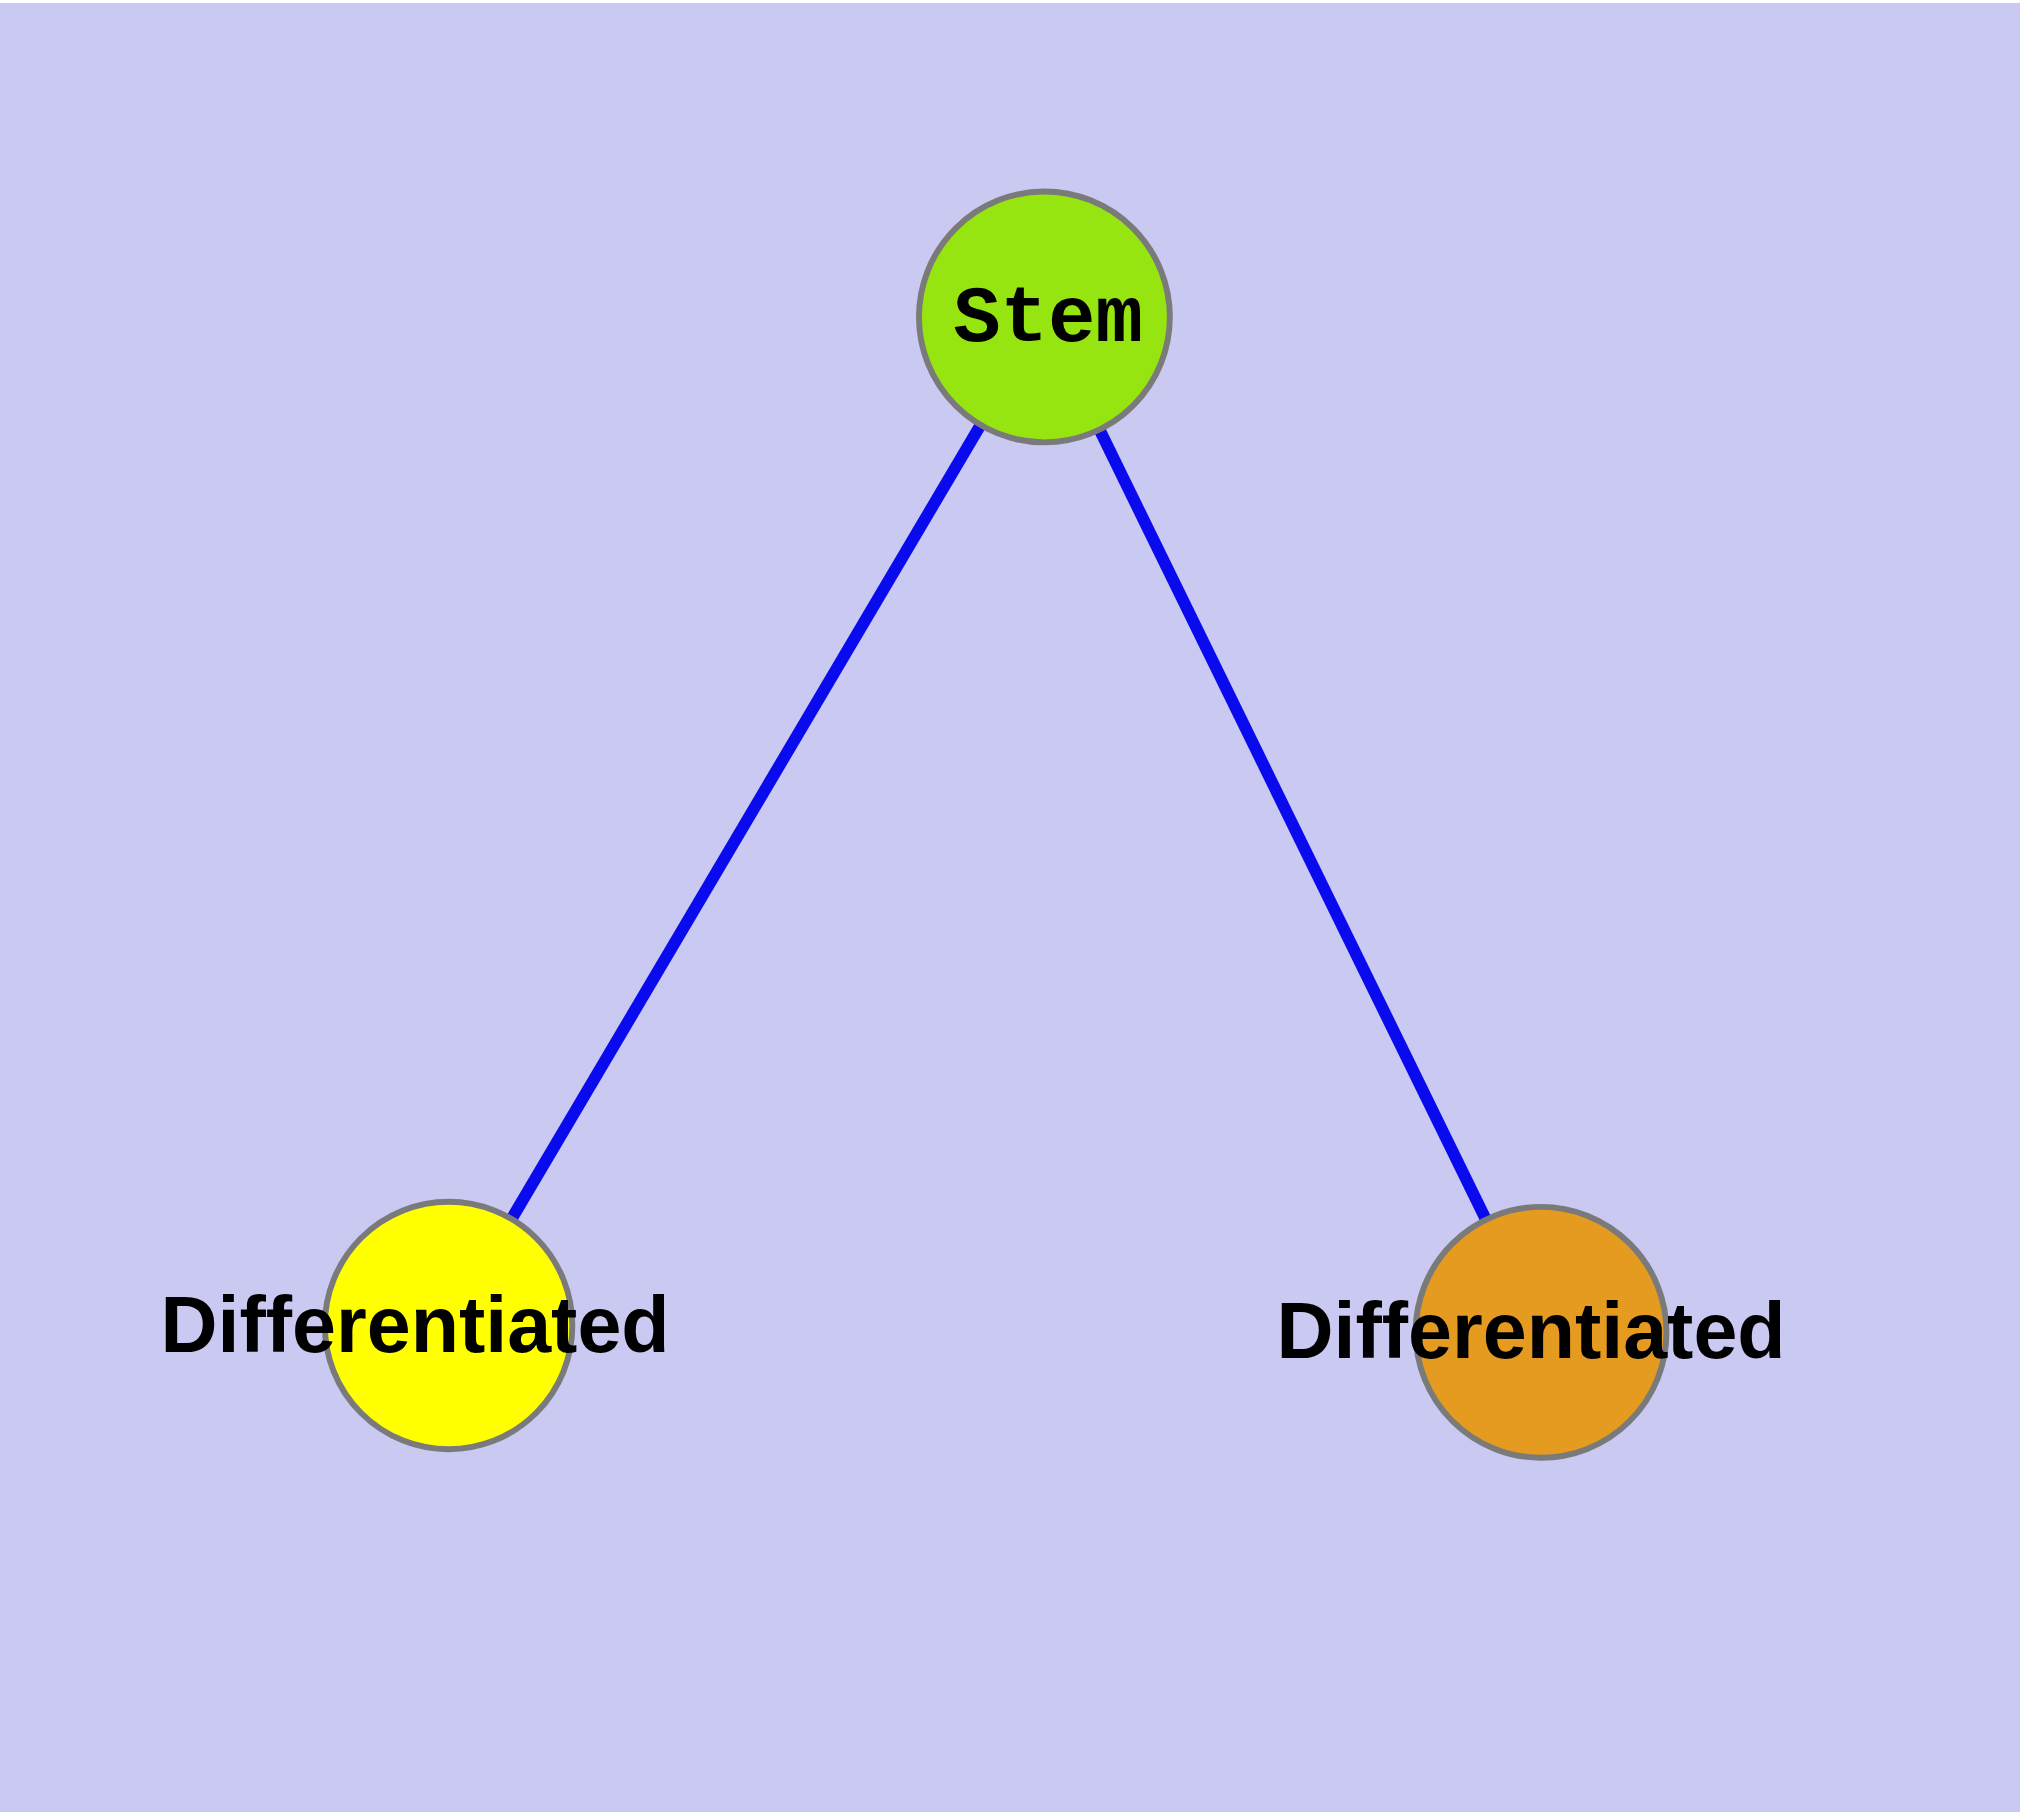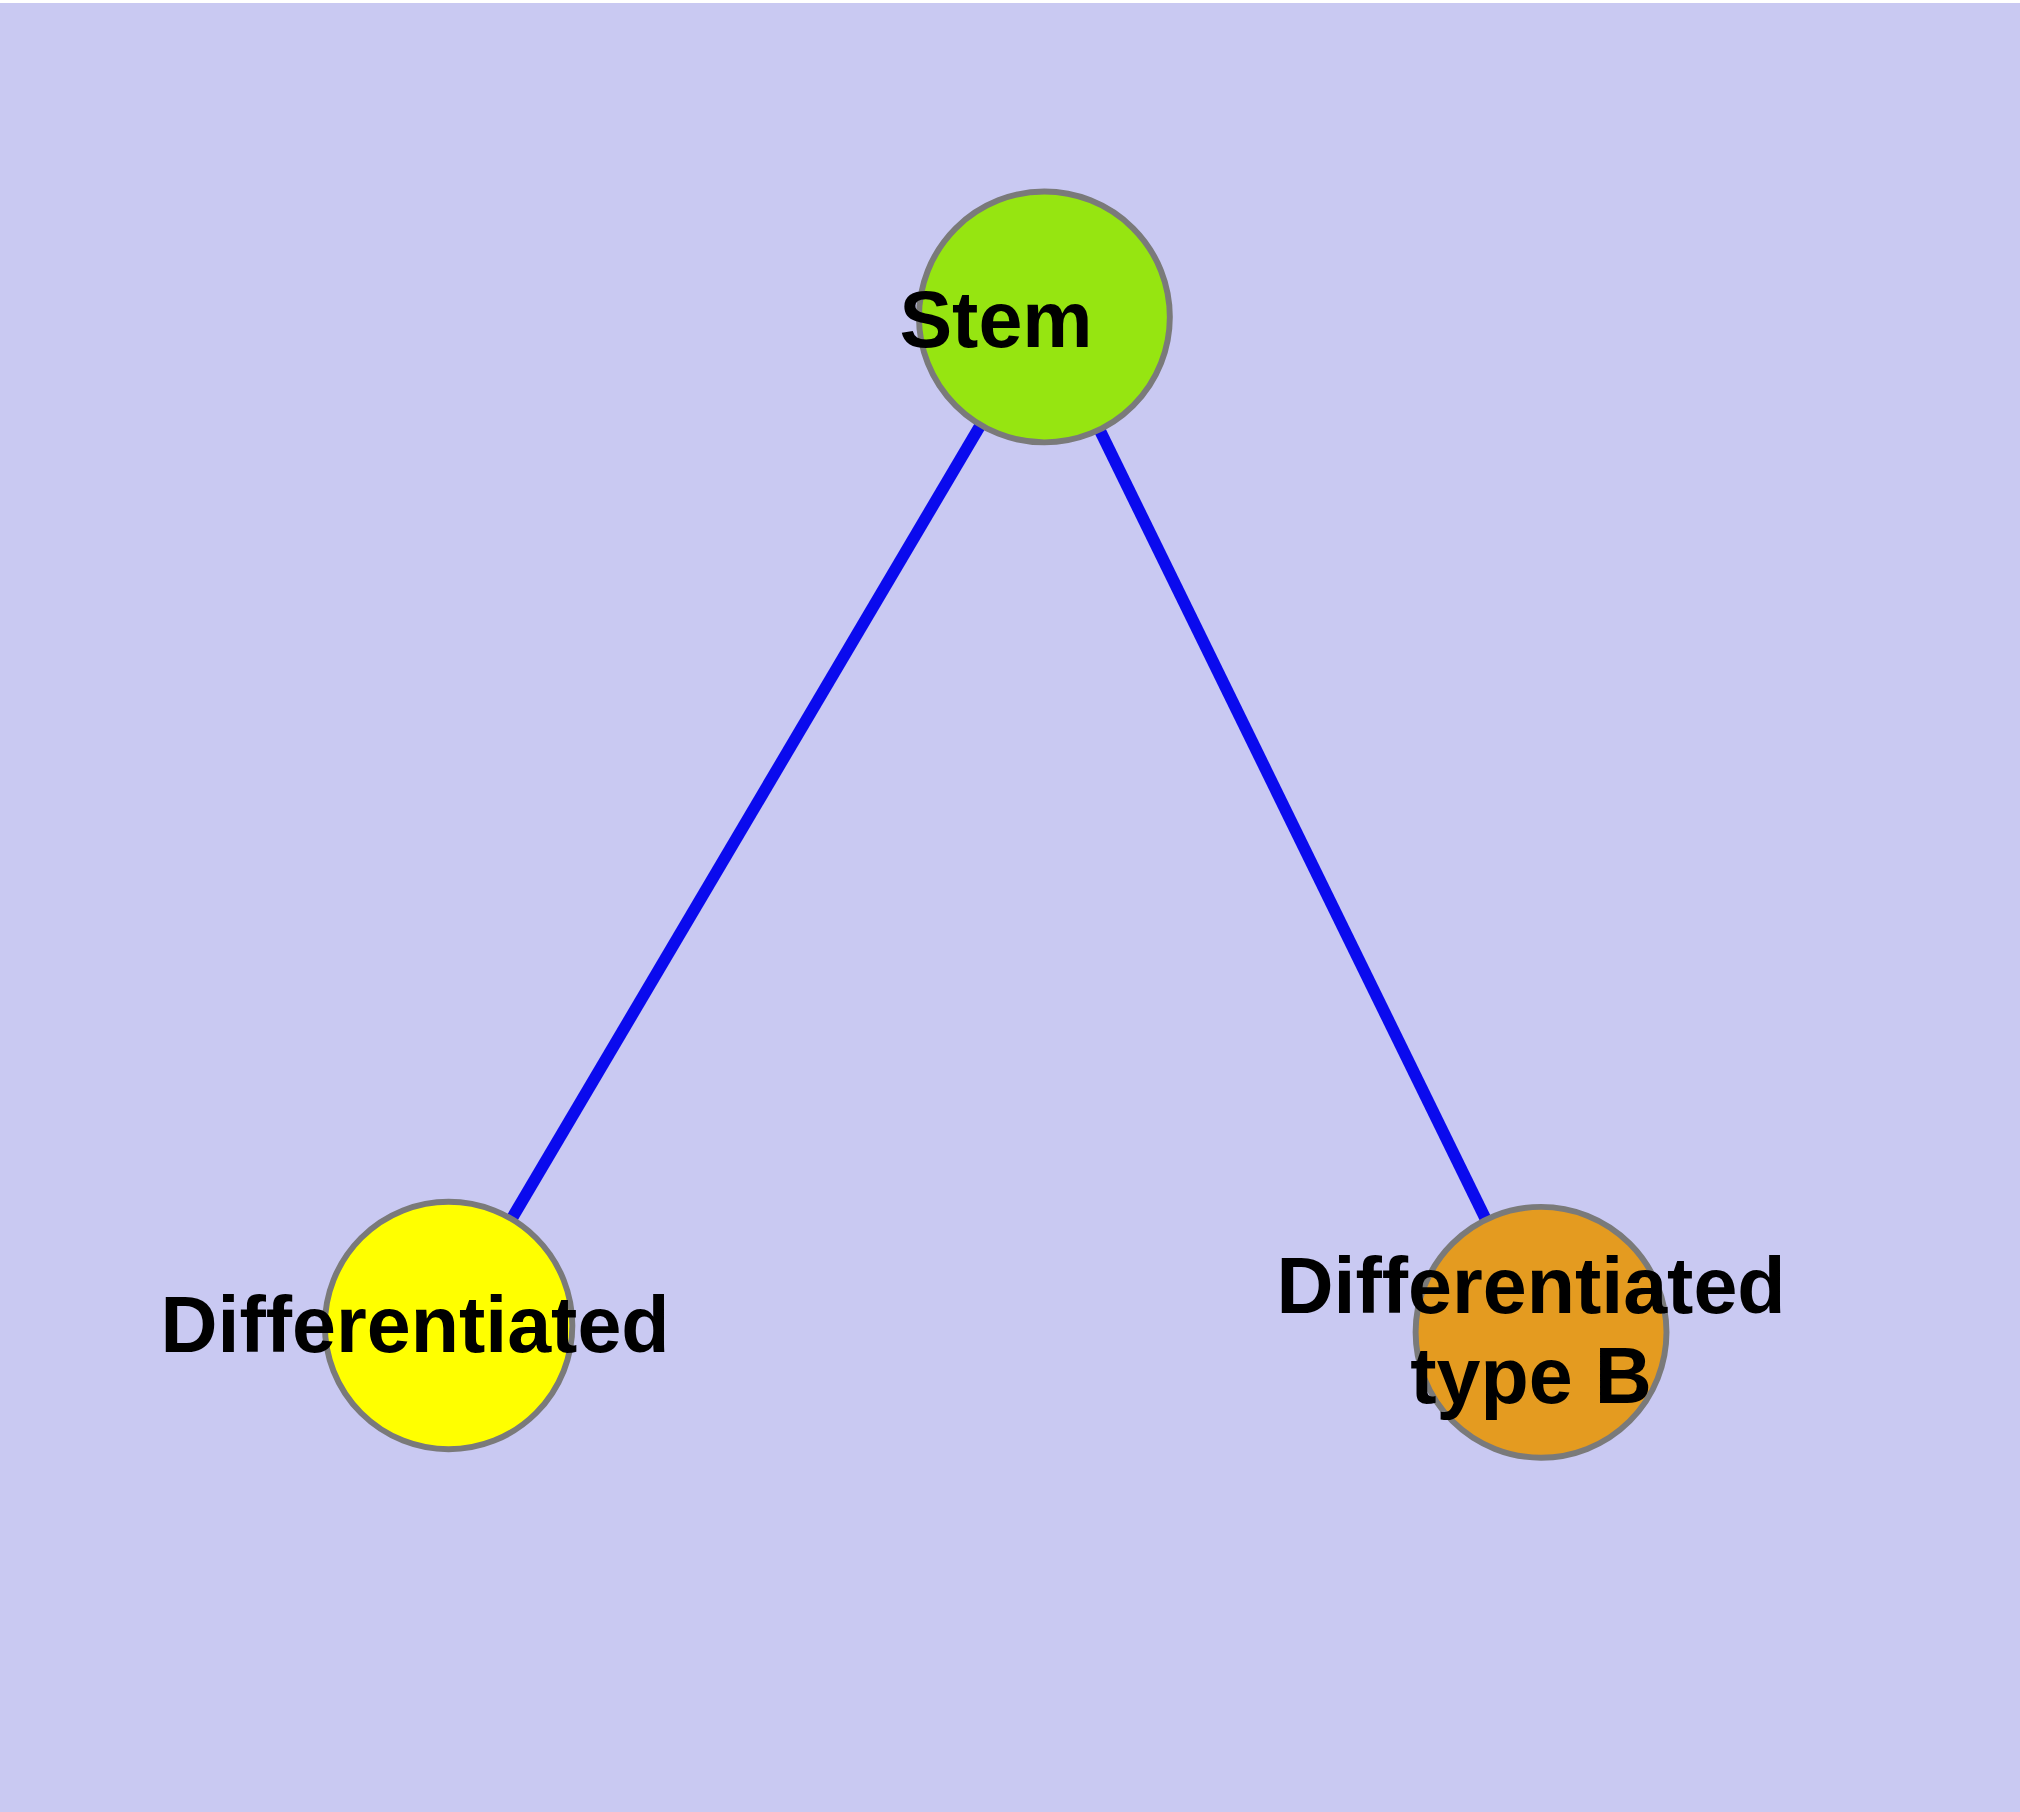--- a/index.html
+++ b/index.html
@@ -51,27 +51,26 @@
 
     <line x1="1232" y1="374" x2="1818" y2="1572" stroke-width="14" stroke="#0A0AEE"></line>
 
     <circle cx="1232" cy="374" r="148" stroke-width="7" fill="#96E511" stroke="#7A7A7A"></circle>
 
     <circle cx="529" cy="1564" r="146" stroke-width="7" fill="#FFFF00" stroke="#7A7A7A"></circle>
 
     <circle cx="1818" cy="1572" r="148" stroke-width="7" fill="#E49B20" stroke="#7A7A7A"></circle>
   </svg>
 
-  <div class="node-label" style="left:996px; top:320px;">
+  <div class="node-label" style="left:1048px; top:320px;font-family:Liberation Mono, monospace;">
     <span>Stem</span>
   </div>
 
   <div class="node-label" style="left:415px; top:1325px;">
     <span>Differentiated</span>
   </div>
 
   <div class="node-label" style="left:1531px; top:1331px;">
     <span>Differentiated</span>
-    <span>type B</span>
   </div>
 
 </div>
 
 
 </body></html>

